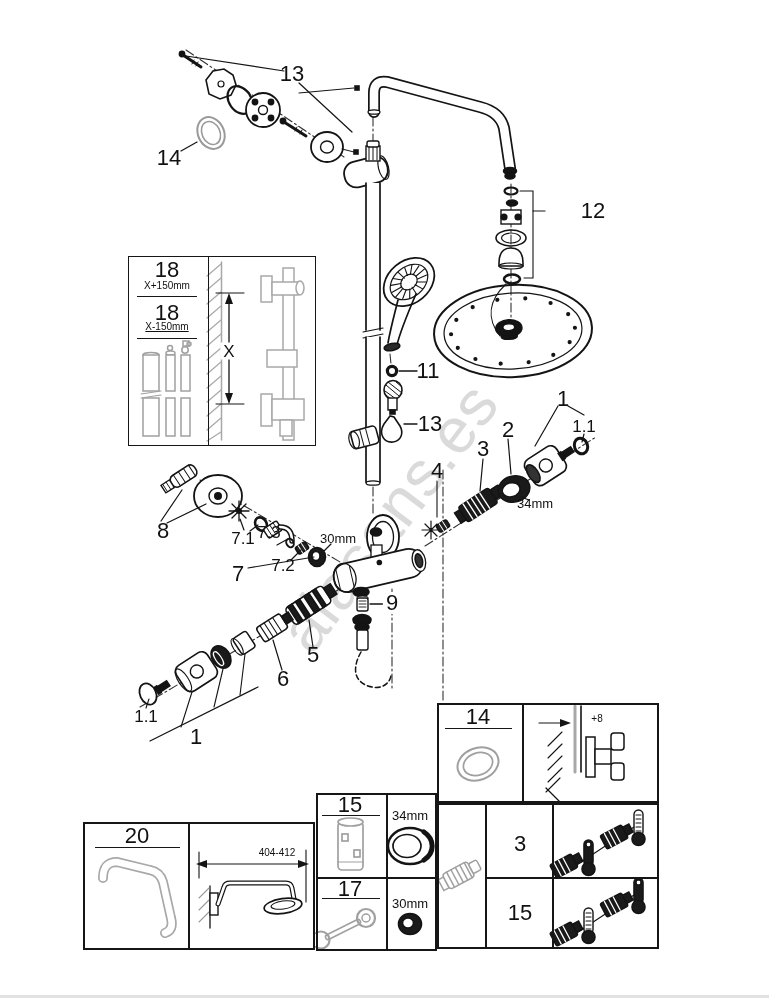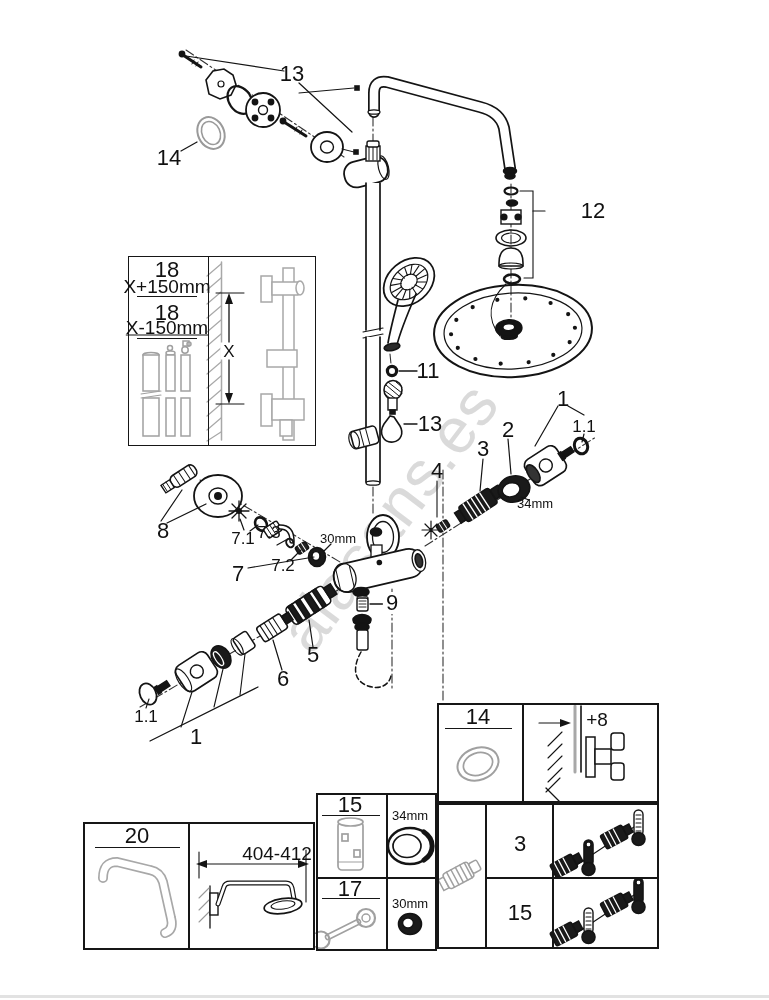--- a/index.html
+++ b/index.html
@@ -5,21 +5,21 @@
   html,body{margin:0;padding:0;background:#fff;}
   #page{position:relative;width:769px;height:1000px;background:#fff;overflow:hidden;
         font-family:"Liberation Sans",sans-serif;color:#111;}
   #art{position:absolute;left:0;top:0;z-index:2;}
   #wm{position:absolute;left:389px;top:517px;z-index:1;transform:translate(-50%,-50%) rotate(-53deg);
       font-size:64px;color:#bdbdbd;opacity:.55;white-space:nowrap;letter-spacing:1px;}
   .lbl{position:absolute;z-index:4;transform:translate(-50%,-50%);white-space:nowrap;
        font-size:22px;color:#111;line-height:1;}
   .sm{font-size:17px;}
   .xs{font-size:13px;}
-  .md{font-size:19px;}
+  .md{font-size:10px;}
   .box{position:absolute;z-index:3;border:2px solid #161616;box-sizing:border-box;background:transparent;}
   .thinbox{border-width:1.5px;}
   .vdiv{position:absolute;top:0;bottom:0;width:0;border-left:1.5px solid #161616;}
   .hdiv{position:absolute;height:0;border-top:1.5px solid #161616;}
   .uline{position:absolute;z-index:4;height:0;border-top:1.5px solid #161616;}
   .wbg{background:#fff;padding:0 3px;}
   #bottombar{position:absolute;left:0;top:995px;width:769px;height:3px;background:#e2e2e2;z-index:5;}
 </style>
 </head>
 <body>

